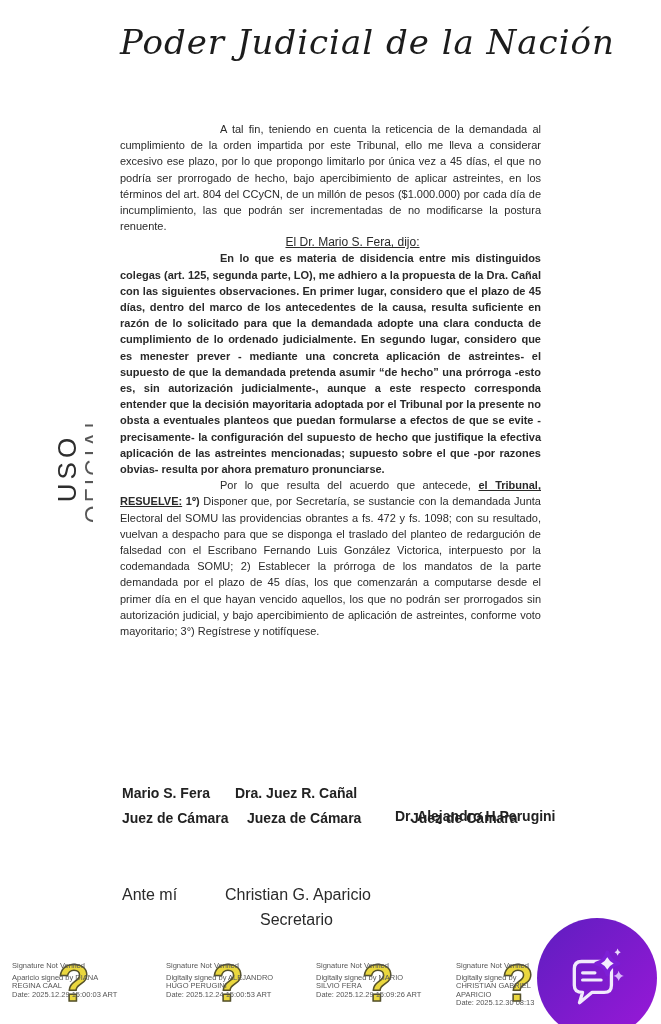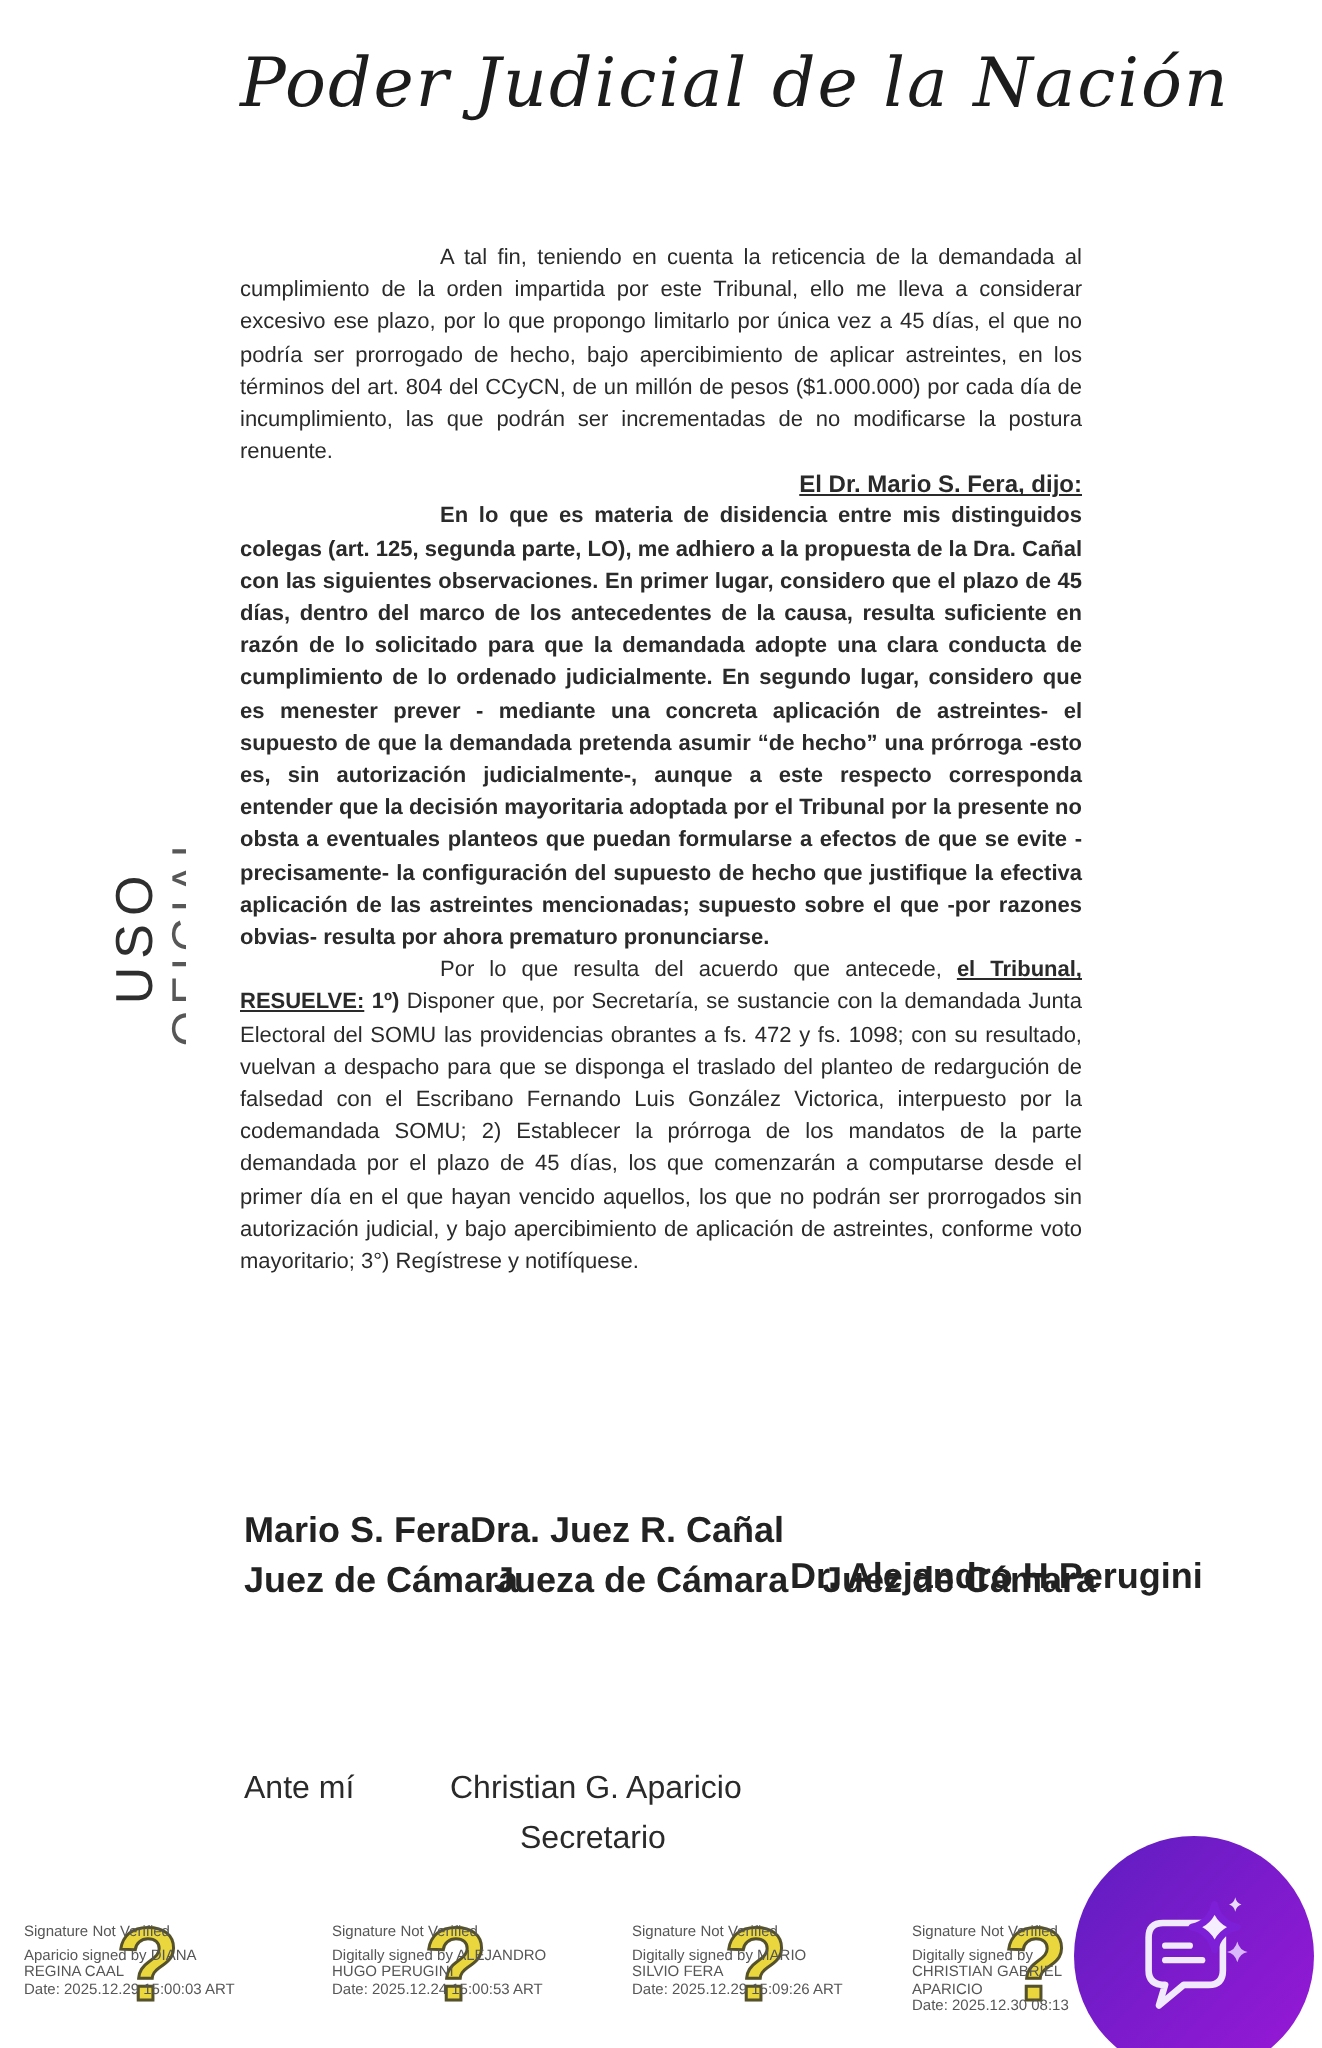--- a/index.html
+++ b/index.html
@@ -23,29 +23,29 @@
   .uso-line2{font-size:23px;letter-spacing:3px;line-height:25px;opacity:.8;}
   
   .doc{
     position:absolute;left:120px;top:121px;width:421px;
     font-size:11px;line-height:16.2px;text-align:justify;color:#2a2a2a;
   }
   .doc p{margin:0;}
   .indent{text-indent:100px;}
   .p2{margin-top:5px;}
   .heading{
-    margin-top:26px;font-weight:bold;font-size:12px;line-height:16px;
-    text-decoration:underline;text-align:right;padding-left:44px;
+    margin-top:26px;font-weight:normal;font-size:12px;line-height:16px;
+    text-decoration:underline;text-align:center;padding-left:44px;
   }
   .p3{margin-top:26px;font-weight:bold;}
   .p4{margin-top:7px;}
   .bold-underline{font-weight:bold;text-decoration:underline;}
   .bold{font-weight:bold;}
   
-  .sig-row span{position:absolute;font-weight:bold;font-size:18px;white-space:nowrap;color:#222;}
+  .sig-row span{position:absolute;font-weight:bold;font-size:14px;white-space:nowrap;color:#222;margin-top:30px;}
   .n1{left:122px;top:755px;} .n2{left:235px;top:755px;} .n3{left:395px;top:778px;}
   .t1{left:122px;top:780px;} .t2{left:247px;top:780px;} .t3{left:411px;top:780px;}
   
   .sec span{position:absolute;font-size:16px;color:#2a2a2a;white-space:nowrap;}
   .ante{left:122px;top:886px;}
   .sec-name{left:225px;top:886px;}
   .sec-title{left:240px;top:911px;margin-left:20px;}
   
   .stamps{position:absolute;left:0;top:960px;width:661px;height:60px;}
   .stamp{position:absolute;top:2px;font-size:7.5px;line-height:8.4px;color:#565656;}

